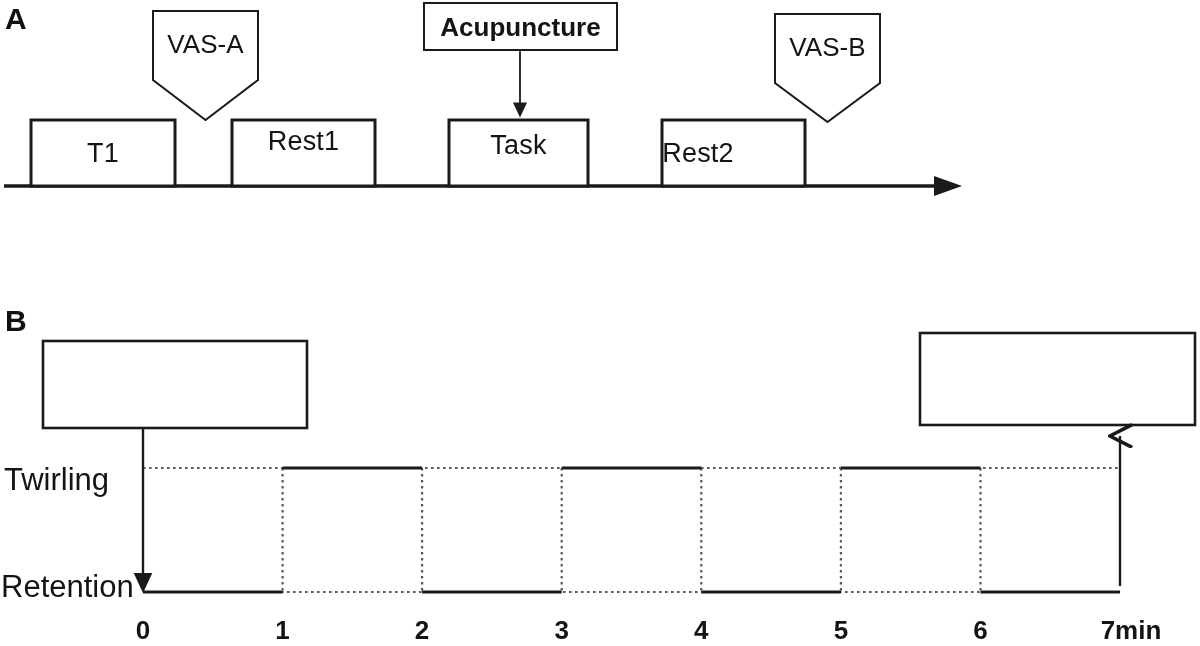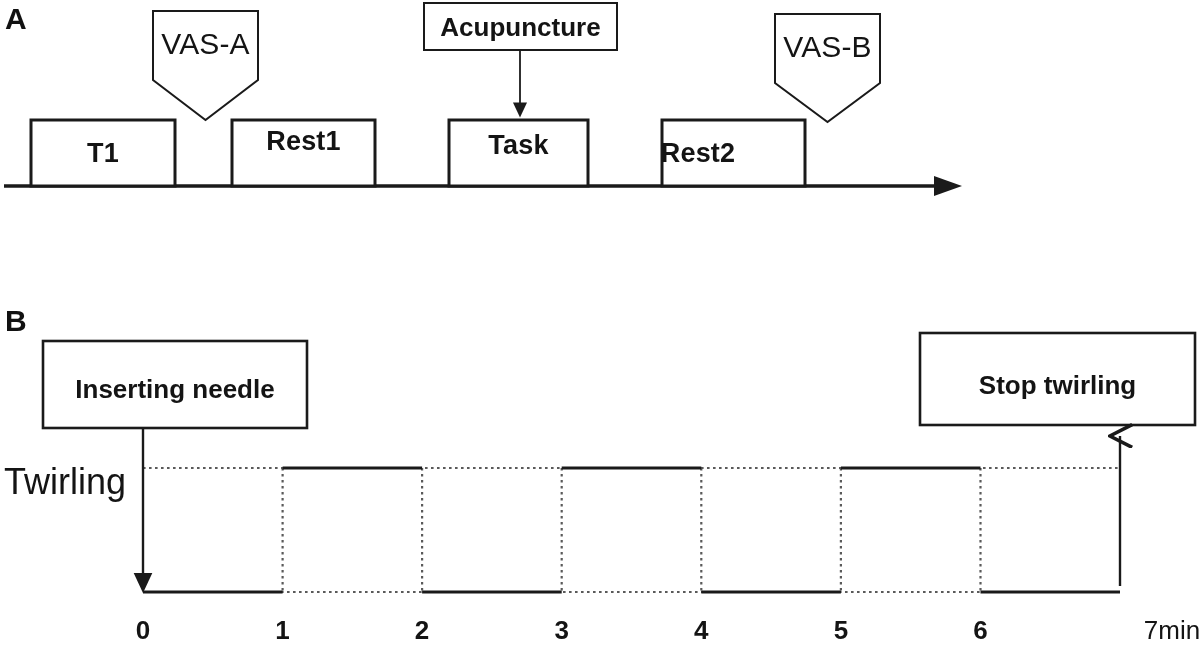--- a/index.html
+++ b/index.html
@@ -39,46 +39,46 @@
     position:absolute;
     white-space:nowrap;
     color:#141414;
     line-height:1;
   }
   .ctr{ transform:translate(-50%,-50%); }
 
   
   .event-box-label{
     font-size:27px;
-    font-weight:bold;
+    font-weight:normal;
     letter-spacing:.2px;
   }
   
   .callout-label{
-    font-size:30px;
+    font-size:26px;
     font-weight:normal;
     letter-spacing:.1px;
   }
   
   .rect-label{
     font-size:26px;
     font-weight:bold;
   }
   
   .level-label{
-    font-size:36px;
+    font-size:31px;
     font-weight:normal;
     letter-spacing:0;
   }
   .tick-label{
     font-size:26px;
     font-weight:bold;
     letter-spacing:0;
   }
-  .tick-label.unit{ font-weight:normal;margin-left:41px; }
+  .tick-label.unit{ font-weight:bold; }
 </style>
 </head>
 <body>
 
 <div id="figure">
 
   <div class="panel-label" id="panel-a-label">A</div>
   <div class="panel-label" id="panel-b-label">B</div>
 
   <svg class="layer" id="vector-layer" viewBox="0 0 1200 646">
@@ -149,24 +149,23 @@
   <div class="txt ctr event-box-label" style="left:103px;  top:153px;">T1</div>
   <div class="txt ctr event-box-label" style="left:303.5px; top:141px;">Rest1</div>
   <div class="txt ctr event-box-label" style="left:518.5px; top:145px;">Task</div>
   <div class="txt ctr event-box-label" style="left:698px; top:153px;">Rest2</div>
 
   <div class="txt ctr callout-label" style="left:205.5px; top:44px;">VAS-A</div>
   <div class="txt ctr callout-label" style="left:827.5px; top:47px;">VAS-B</div>
 
   <div class="txt ctr rect-label" style="left:520.5px; top:27px;">Acupuncture</div>
 
-  <div class="txt ctr rect-label" style="left:175px; top:389px;">Inserting needle</div>
-  <div class="txt ctr rect-label" style="left:1057.5px; top:385px;">Stop twirling</div>
 
   <div class="txt level-label" style="left:4px; top:464px;">Twirling</div>
+  <div class="txt level-label" style="left:1px; top:571px;">Retention</div>
 
   <div class="txt ctr tick-label" style="left:143px;   top:630px;">0</div>
   <div class="txt ctr tick-label" style="left:282.6px; top:630px;">1</div>
   <div class="txt ctr tick-label" style="left:422.1px; top:630px;">2</div>
   <div class="txt ctr tick-label" style="left:561.7px; top:630px;">3</div>
   <div class="txt ctr tick-label" style="left:701.3px; top:630px;">4</div>
   <div class="txt ctr tick-label" style="left:840.9px; top:630px;">5</div>
   <div class="txt ctr tick-label" style="left:980.5px; top:630px;">6</div>
   <div class="txt ctr tick-label unit" style="left:1131px; top:630px;">7min</div>
 

